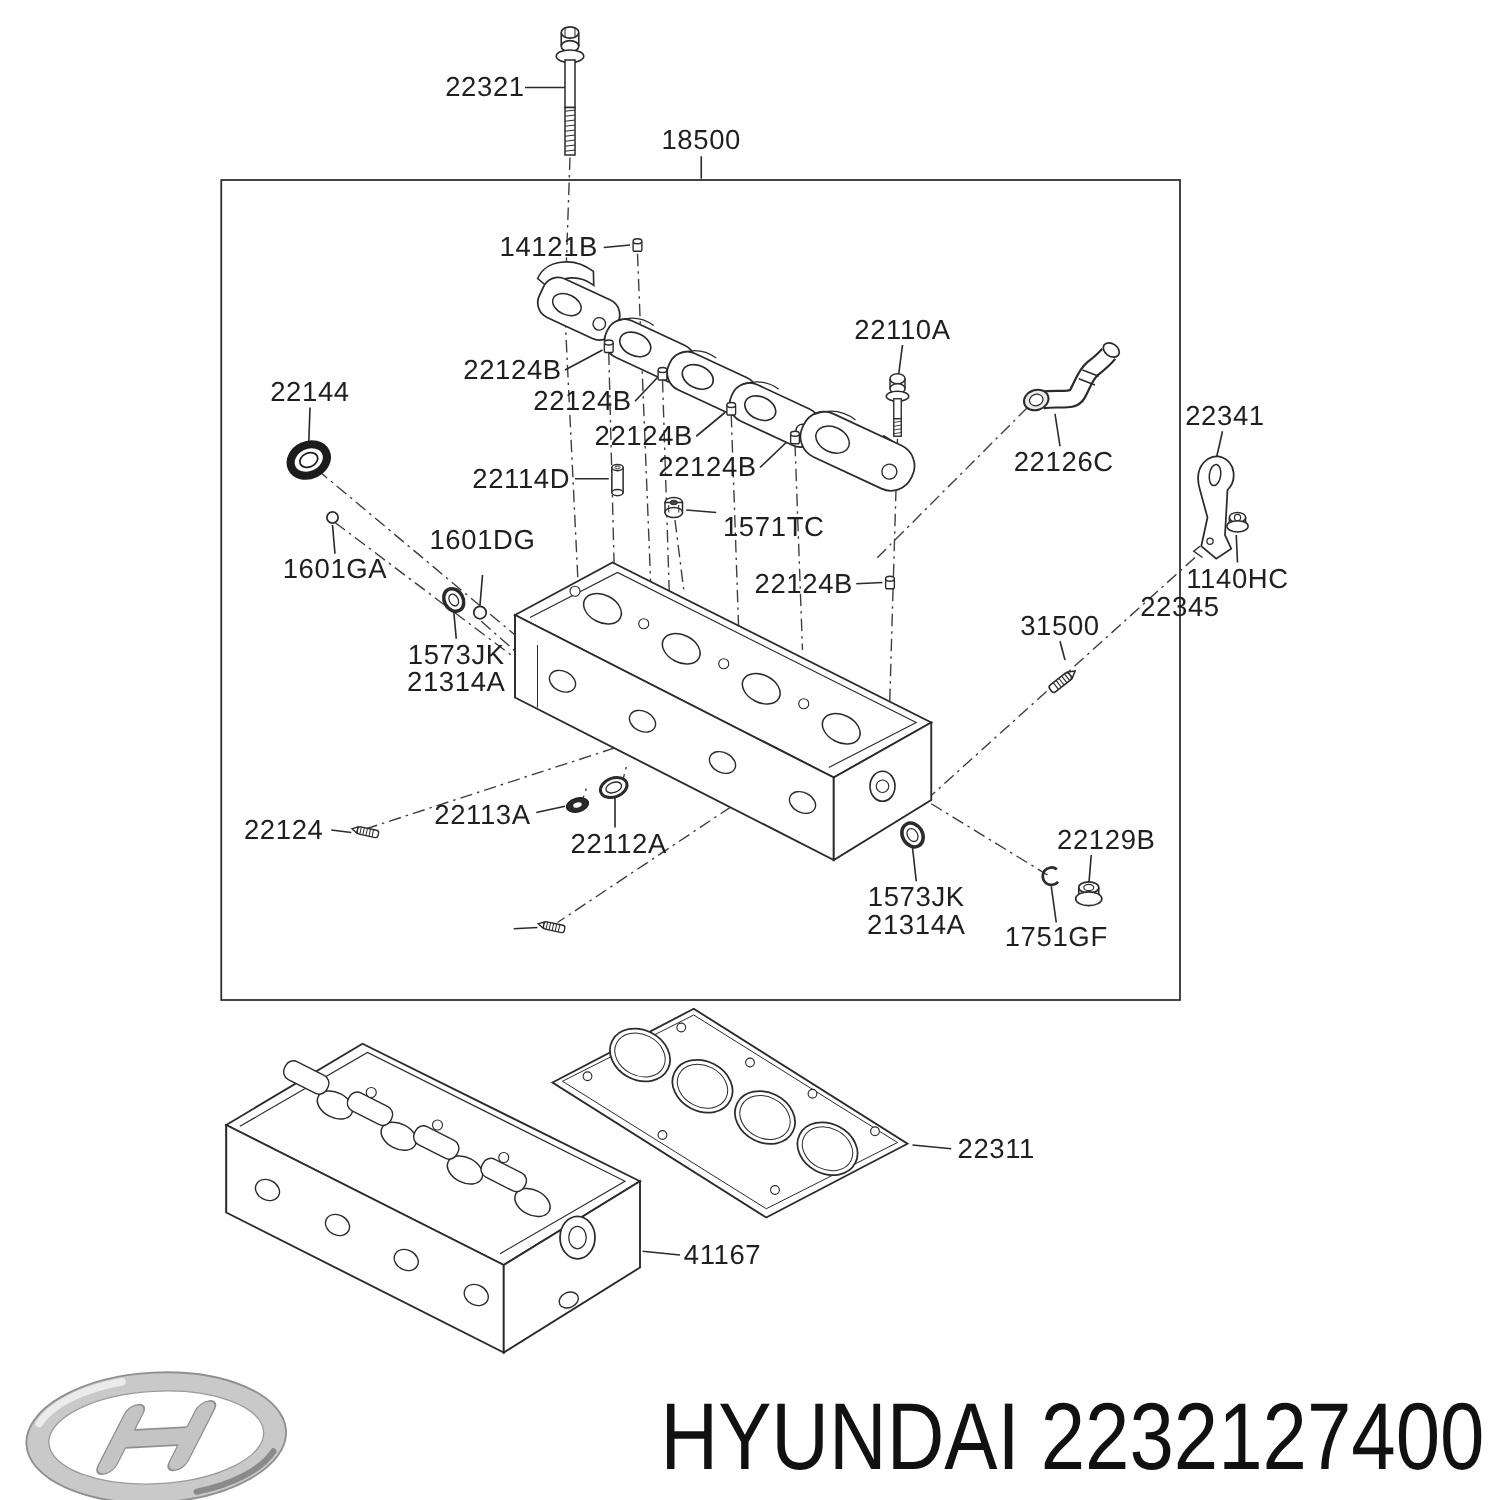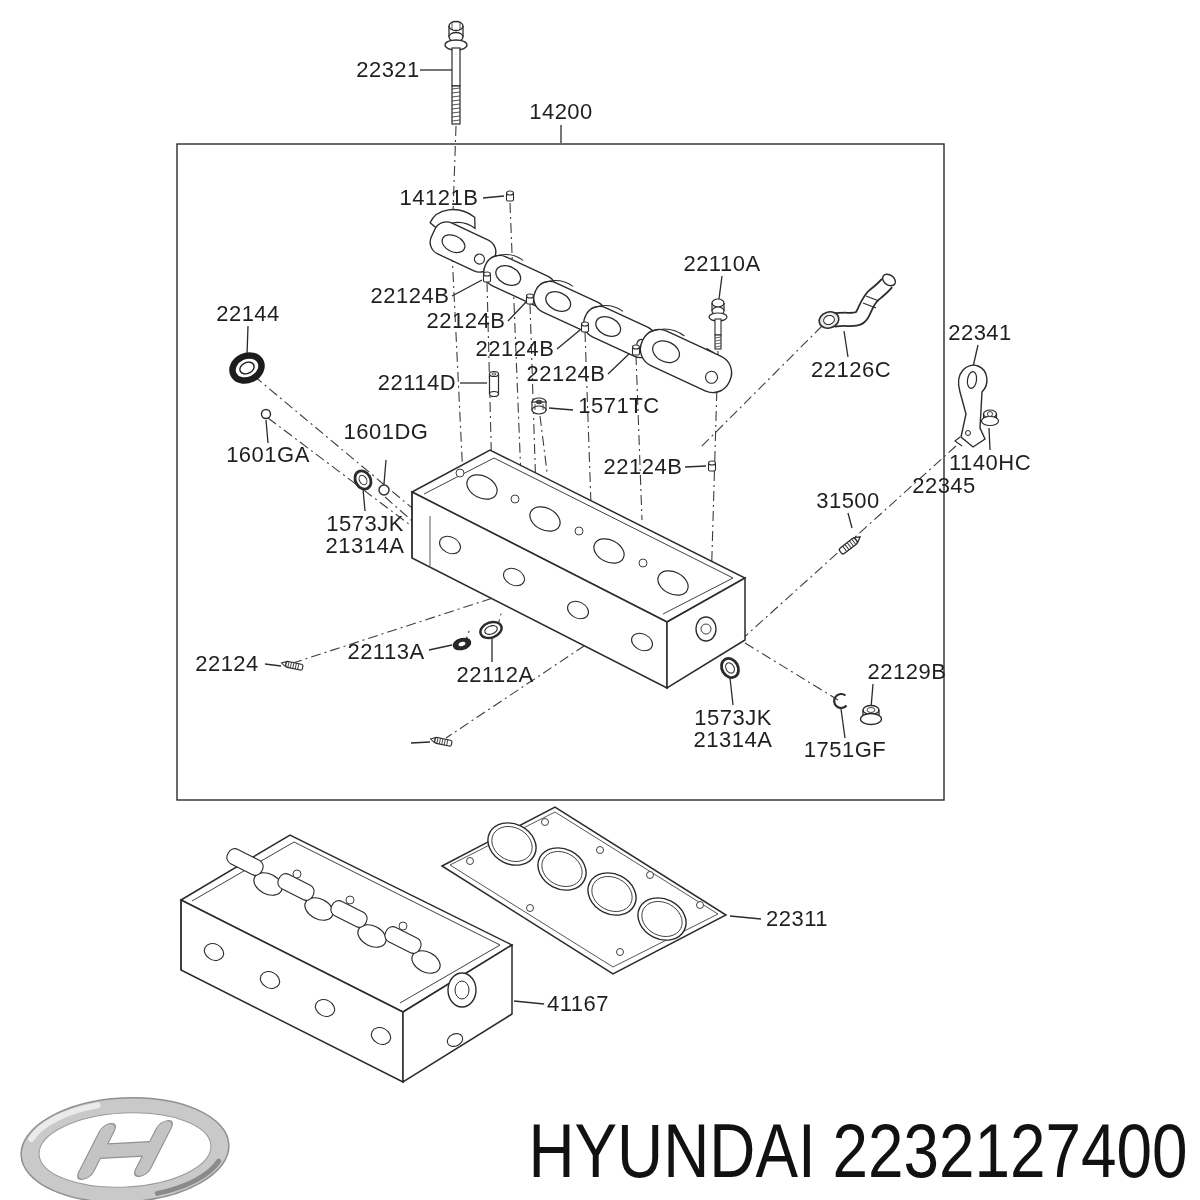--- a/index.html
+++ b/index.html
@@ -371,46 +371,46 @@
       <rect x="-36" y="-27" width="15" height="54" rx="7" fill="#c4c4c4" stroke="#8f8f8f" stroke-width="1.2"></rect>
       <rect x="21" y="-27" width="15" height="54" rx="7" fill="#c4c4c4" stroke="#8f8f8f" stroke-width="1.2"></rect>
       <rect x="-23" y="-7" width="46" height="14" fill="#c4c4c4"></rect>
       <line x1="-21" y1="-7" x2="21" y2="-7" stroke="#8f8f8f" stroke-width="1.2"></line>
       <line x1="-21" y1="7" x2="21" y2="7" stroke="#8f8f8f" stroke-width="1.2"></line>
     </g>
   </g>
 </svg>
 
   <div class="lbl" style="left:388px;top:70px">22321</div>
-  <div class="lbl" style="left:561px;top:112px">14200</div>
+  <div class="lbl" style="left:561px;top:112px">18500</div>
   <div class="lbl" style="left:439px;top:198px">14121B</div>
   <div class="lbl" style="left:722px;top:264px">22110A</div>
   <div class="lbl" style="left:410px;top:296px">22124B</div>
   <div class="lbl" style="left:466px;top:321px">22124B</div>
   <div class="lbl" style="left:515px;top:349px">22124B</div>
   <div class="lbl" style="left:566px;top:374px">22124B</div>
   <div class="lbl" style="left:248px;top:314px">22144</div>
   <div class="lbl" style="left:851px;top:370px">22126C</div>
   <div class="lbl" style="left:980px;top:333px">22341</div>
   <div class="lbl" style="left:417px;top:383px">22114D</div>
-  <div class="lbl" style="left:619px;top:406px">1571TC</div>
+  <div class="lbl" style="left:619px;top:422px">1571TC</div>
   <div class="lbl" style="left:268px;top:455px">1601GA</div>
   <div class="lbl" style="left:386px;top:432px">1601DG</div>
   <div class="lbl" style="left:643px;top:467px">22124B</div>
   <div class="lbl" style="left:990px;top:463px">1140HC</div>
   <div class="lbl" style="left:944px;top:486px">22345</div>
   <div class="lbl" style="left:848px;top:501px">31500</div>
   <div class="lbl" style="left:365px;top:524px">1573JK</div>
   <div class="lbl" style="left:365px;top:546px">21314A</div>
   <div class="lbl" style="left:227px;top:664px">22124</div>
   <div class="lbl" style="left:386px;top:652px">22113A</div>
   <div class="lbl" style="left:495px;top:675px">22112A</div>
   <div class="lbl" style="left:733px;top:718px">1573JK</div>
   <div class="lbl" style="left:733px;top:740px">21314A</div>
-  <div class="lbl" style="left:907px;top:672px">22129B</div>
+  <div class="lbl" style="left:885px;top:672px">22129B</div>
   <div class="lbl" style="left:845px;top:750px">1751GF</div>
   <div class="lbl" style="left:797px;top:919px">22311</div>
   <div class="lbl" style="left:578px;top:1004px">41167</div>
 
   <div class="footer-line">
     <span>HYUNDAI</span><span class="num">2232127400</span>
   </div>
 </div>
 
 </body></html>

